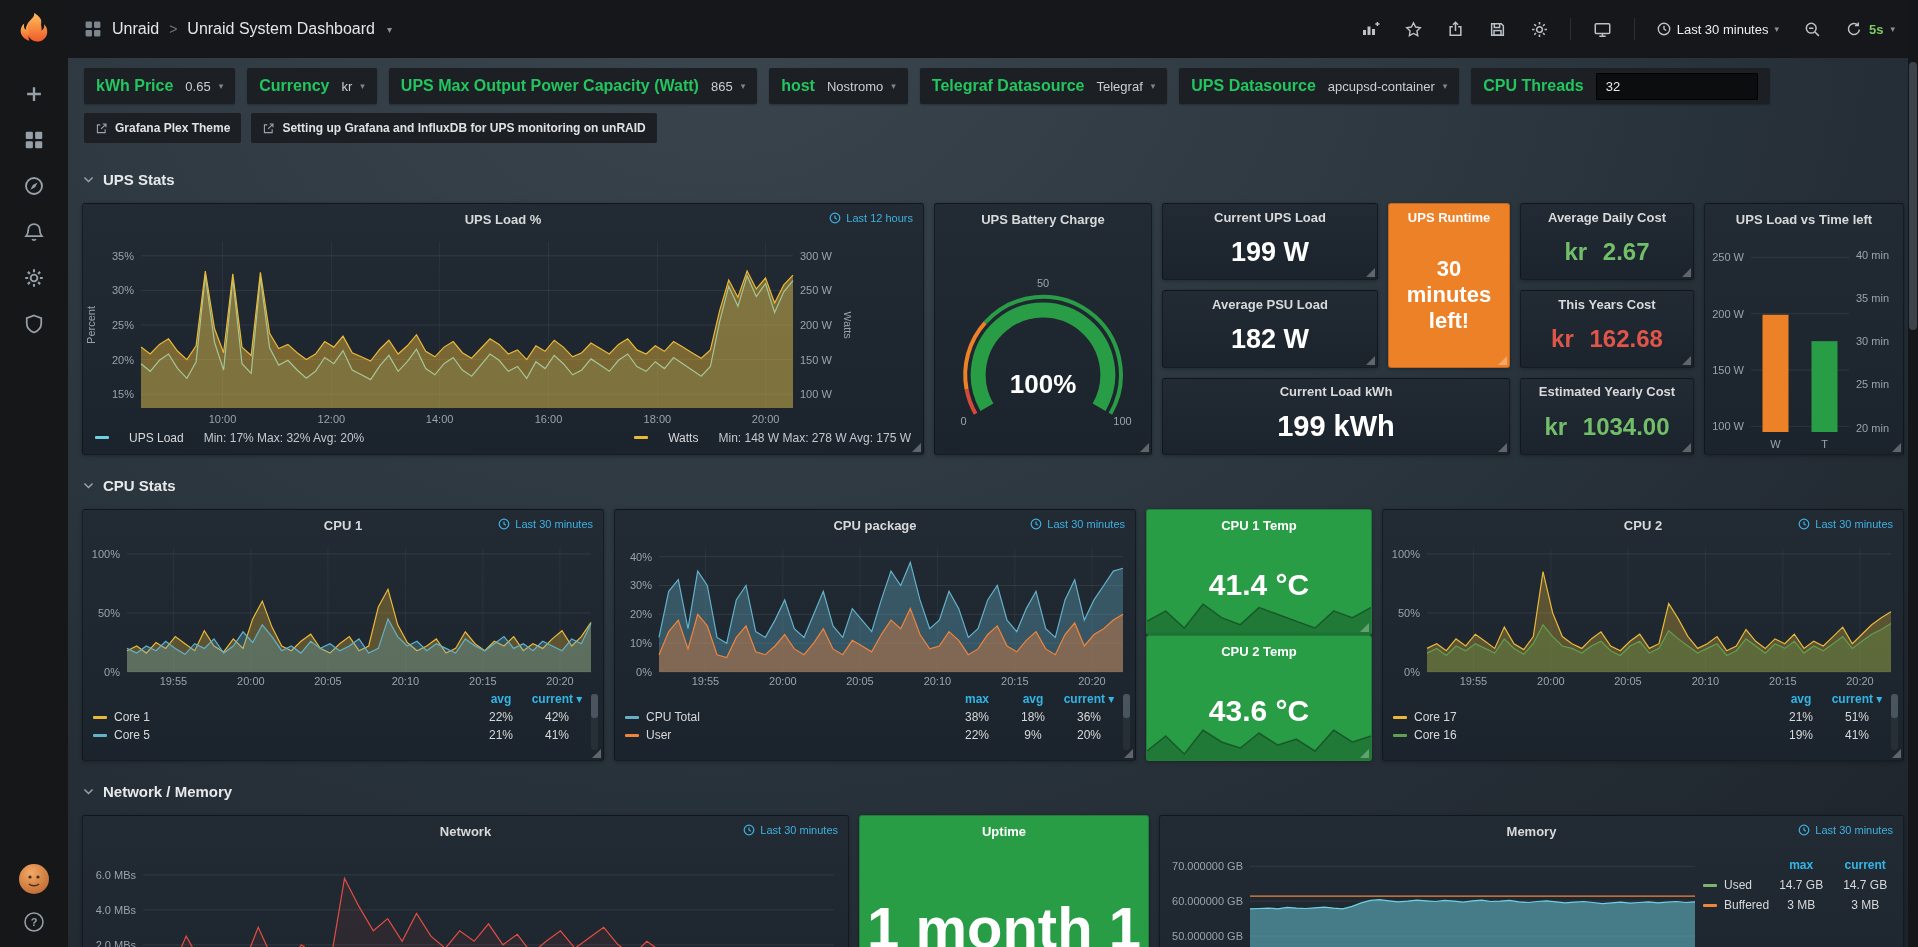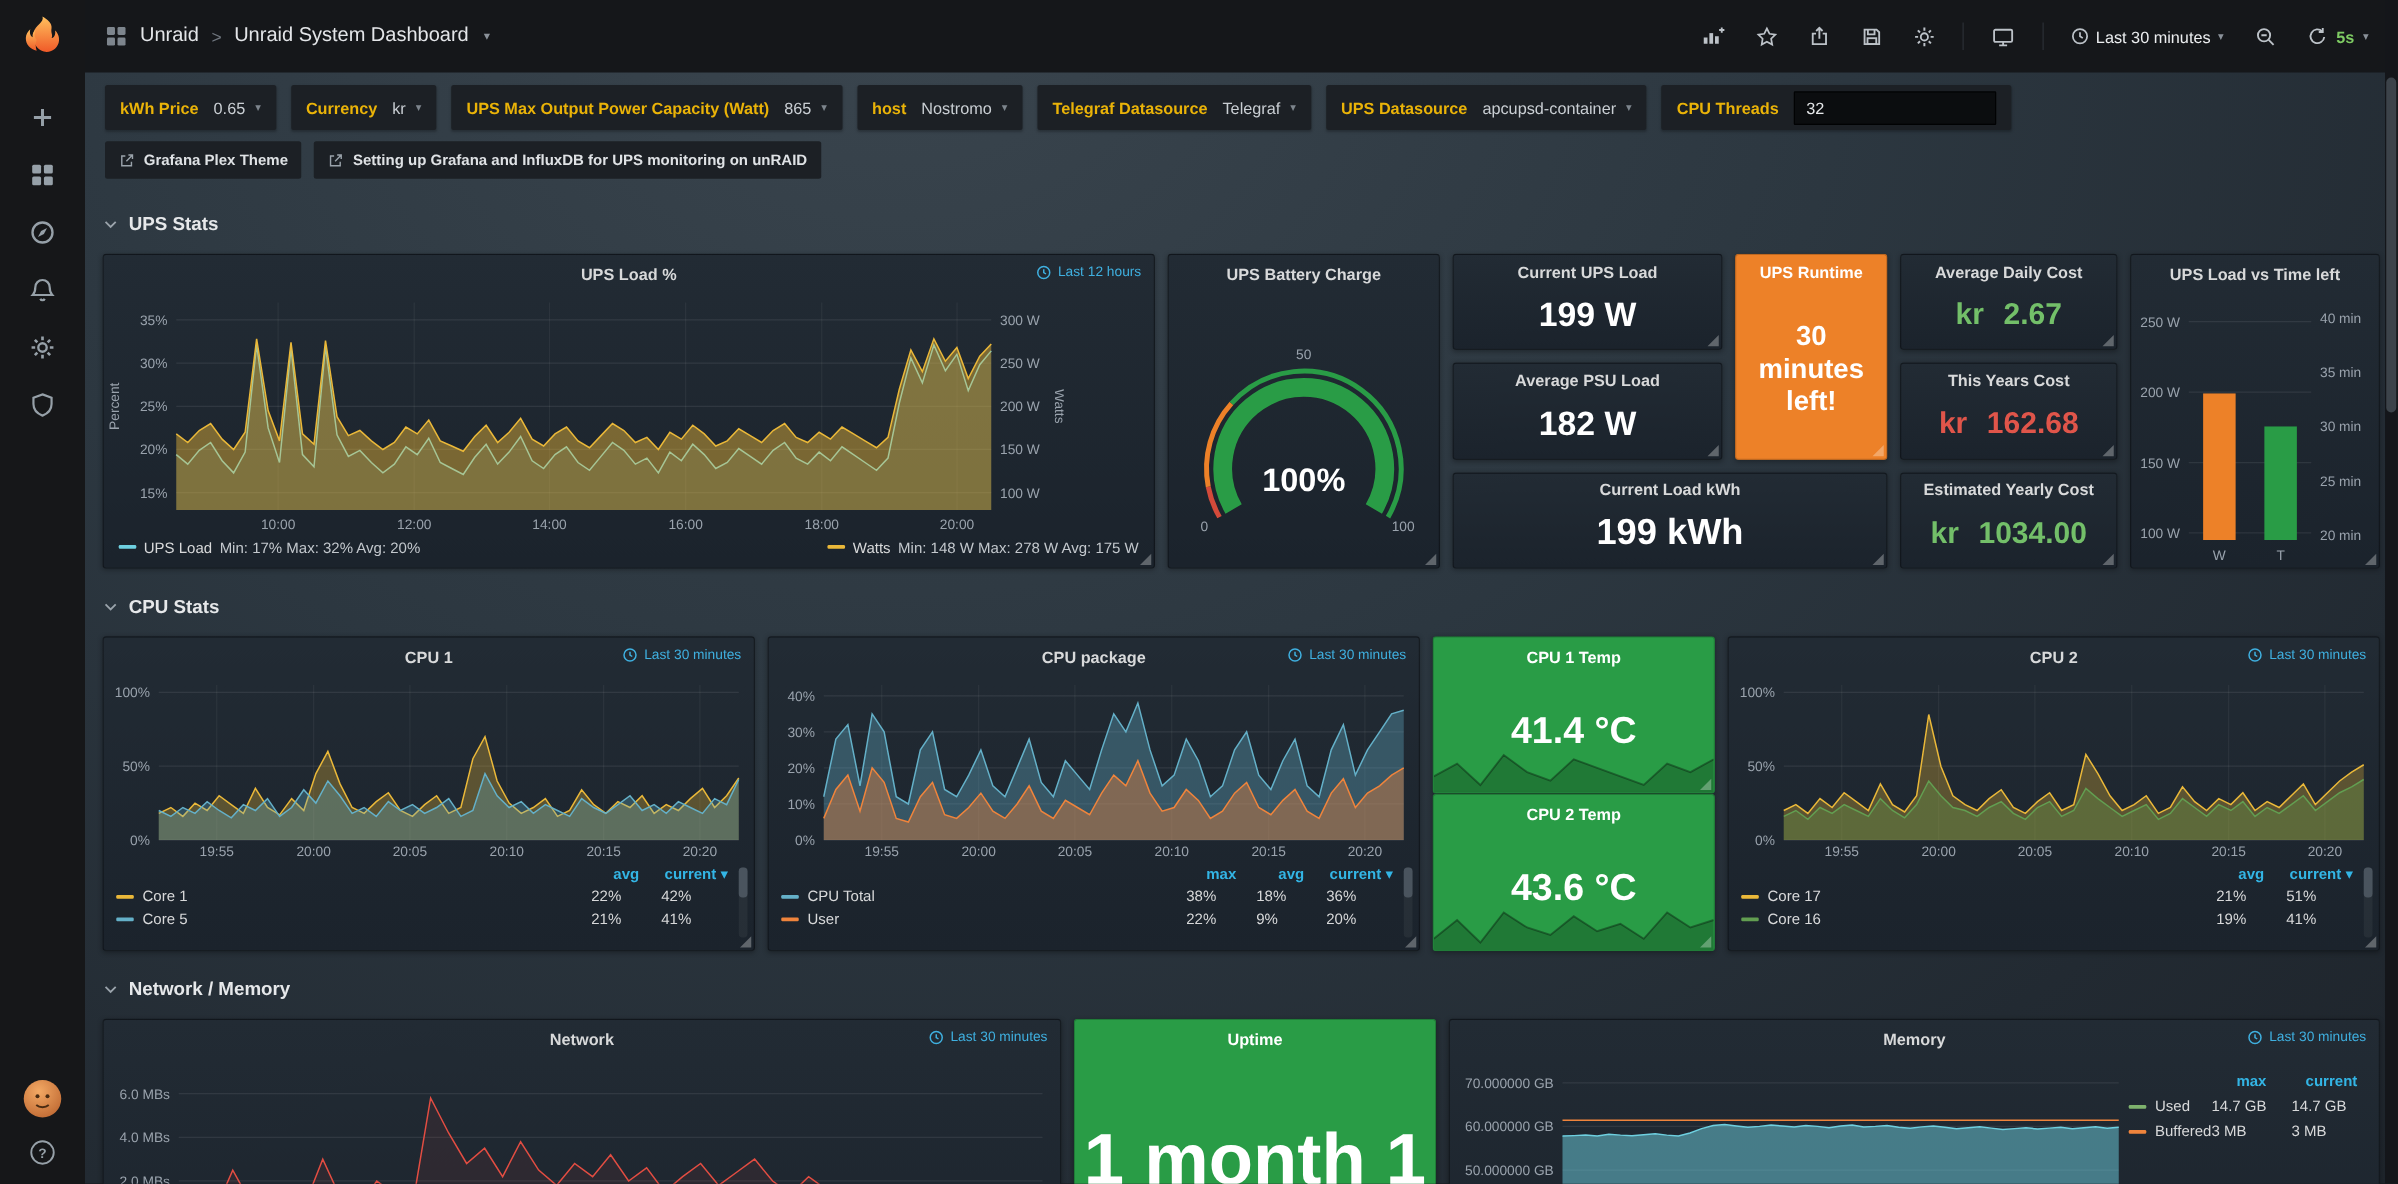--- a/index.html
+++ b/index.html
@@ -28,21 +28,21 @@
   .nav-btn { background:none; border:none; color:#bcc2c8; display:flex; align-items:center; gap:6px; cursor:pointer; font-size:13px; padding:3px; }
   .nav-div { width:1px; height:22px; background:#2a2f34; }
   .tp-label { color:#eceef0; font-weight:400; }
   .caret-txt { color:#8a9199; font-size:9px; }
   .refresh-val { color:#7ecb63; font-weight:700; }
 
   
   .submenu { padding:10px 16px 6px; flex-shrink:0; }
   .var-row { display:flex; flex-wrap:wrap; gap:10px 12px; }
   .var-box { display:flex; align-items:center; gap:12px; background:#1c2025; border-radius:2px; height:36px; padding:0 12px; box-shadow:0 1px 2px rgba(0,0,0,.25); }
-  .var-label { font-size:13px; font-weight:700; color:#eab308; white-space:nowrap; }
+  .var-label { font-size:16px; font-weight:700; color:#22c55e; white-space:nowrap; }
   .var-value { display:flex; align-items:center; gap:8px; background:none; border:none; color:#c9ced3; font-size:13px; cursor:pointer; white-space:nowrap; }
   .var-caret { color:#7d858d; font-size:9px; }
   .var-input { background:#0b0d0f; border:1px solid #010203; color:#e6e8ea; font-size:13px; height:27px; width:162px; padding:0 9px; border-radius:1px; }
   .links-row { display:flex; gap:10px; margin-top:9px; }
   .link-box { display:flex; align-items:center; gap:7px; background:#1c2025; border-radius:2px; height:30px; padding:0 11px; font-size:12px; font-weight:700; color:#dfe2e5; text-decoration:none; cursor:pointer; }
   .link-box svg { color:#9aa3ab; }
 
   
   .dashboard { padding:0 14px; }
   .row-title { display:flex; align-items:center; gap:8px; height:32px; margin:14px 0 8px; font-size:15px; font-weight:700; color:#e6e8ea; cursor:pointer; }
@@ -55,29 +55,29 @@
   .time-ind { position:absolute; top:8px; right:10px; display:flex; align-items:center; gap:5px; font-size:11px; color:#3fb0e0; z-index:2; }
   .chart { flex:1; min-height:0; position:relative; cursor:crosshair; }
   .rsz { position:absolute; right:2px; bottom:2px; width:0; height:0; border-bottom:9px solid rgba(255,255,255,.3); border-left:9px solid transparent; cursor:nwse-resize; z-index:3; }
 
   svg text.tick { font-size:11px; fill:#9aa3ad; }
   svg text.xcat { font-size:11px; fill:#9aa3ad; }
   svg text.gval { font-size:26px; font-weight:700; fill:#ffffff; }
   svg { display:block; font-family:"Liberation Sans","DejaVu Sans",sans-serif; }
 
   .legend-line { height:26px; flex-shrink:0; display:flex; justify-content:space-between; align-items:center; padding:0 12px 7px; font-size:12px; }
-  .leg-item { display:flex; align-items:center; gap:6px; white-space:nowrap;text-align:center; }
+  .leg-item { display:flex; align-items:center; gap:20px; white-space:nowrap;text-align:center; }
   .dash { display:inline-block; width:14px; height:3px; border-radius:1px; flex-shrink:0; }
   .leg-name { color:#d8d9da; cursor:pointer; }
   .leg-stats { color:#c3c8cd; }
 
   .legend-table { position:relative; flex-shrink:0; padding:2px 18px 8px 10px; font-size:12px; height:70px; }
   .lt-grid { display:grid; row-gap:4px; align-items:center; }
   .lt-h { color:#33b5e5; font-weight:700; text-align:center; cursor:pointer; white-space:nowrap; }
-  .lt-v { text-align:left; color:#d8d9da; }
+  .lt-v { text-align:center; color:#d8d9da; }
   .lt-name { display:flex; align-items:center; gap:7px; color:#d8d9da; cursor:pointer; white-space:nowrap; }
   .lt-scroll { position:absolute; right:5px; top:4px; bottom:10px; width:7px; background:rgba(255,255,255,.05); border-radius:3px; cursor:pointer; }
   .lt-thumb { position:absolute; top:0; left:0; width:100%; height:24px; background:#4a545e; border-radius:3px; }
 
   .stat-cluster { display:grid; grid-template-columns:216px 122px 1fr; grid-template-rows:repeat(3,1fr); gap:10px; height:100%; }
   .mini .panel-header { height:26px; }
   .stat-value { flex:1; display:flex; align-items:center; justify-content:center; font-weight:700; color:#fff; font-size:27px; padding-bottom:5px; text-align:center; }
   .kwh .stat-value { font-size:29px; }
   .cost .stat-value { font-size:24px; word-spacing:9px; }
   .green-text { color:#73bf69 !important; }

